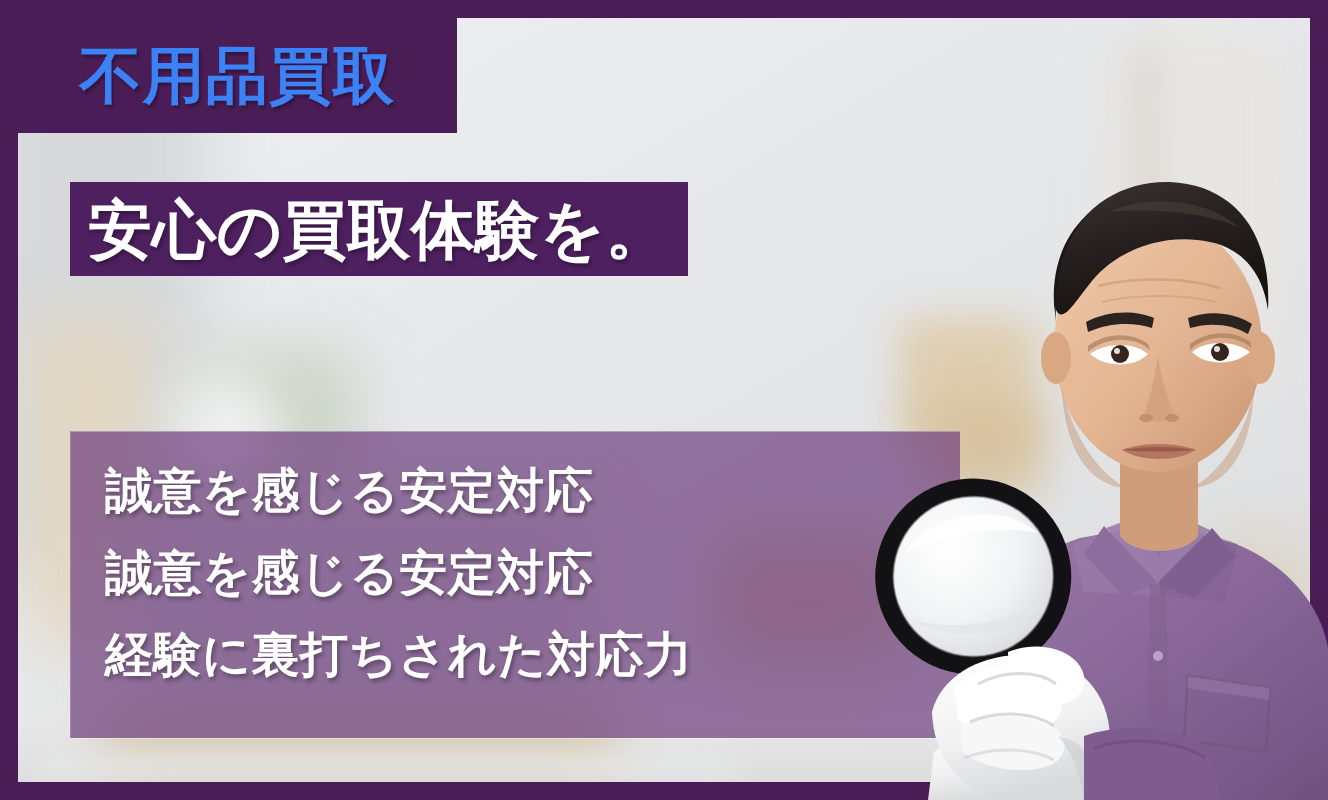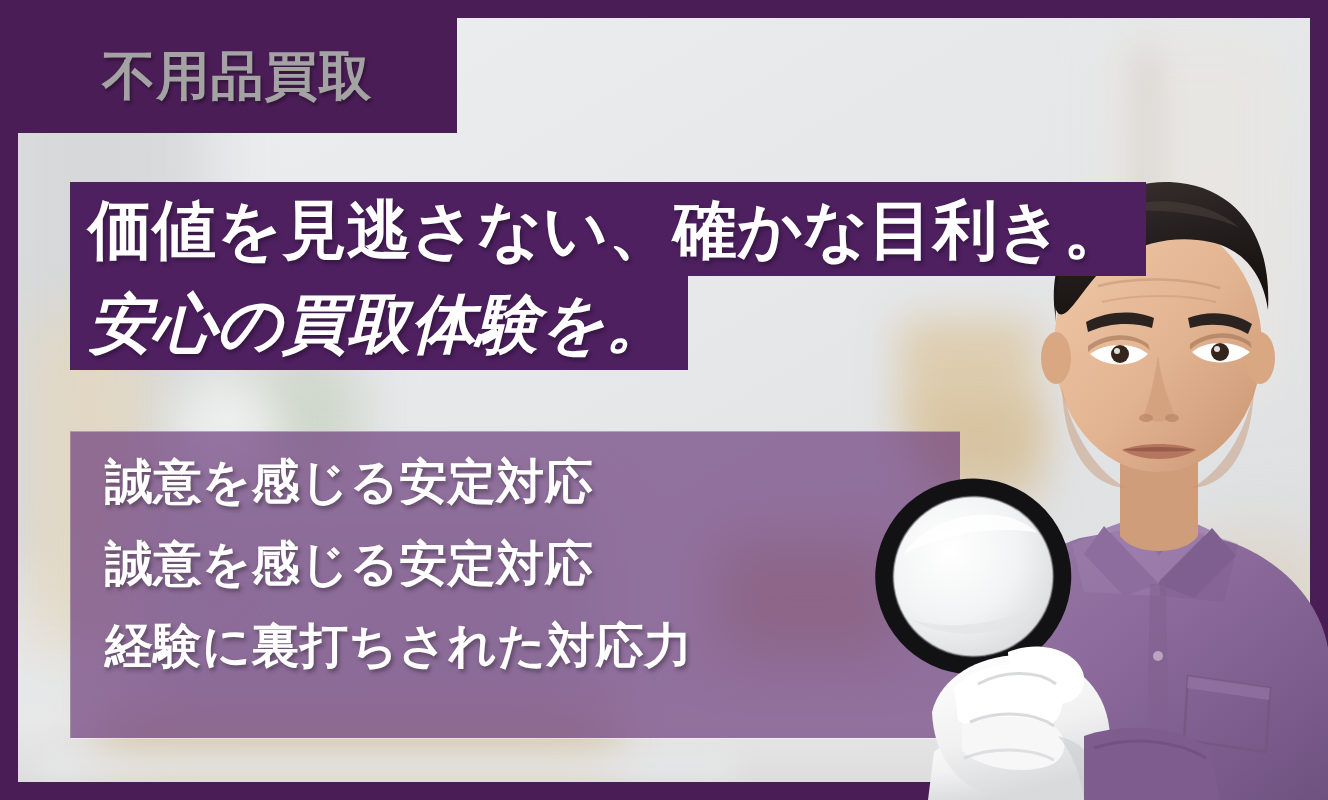--- a/index.html
+++ b/index.html
@@ -80,22 +80,22 @@
     top: 18px;
     width: 439px;
     height: 115px;
     background: #4a1d56;
     z-index: 12;
     display: flex;
     align-items: center;
     justify-content: center;
   }
   .badge-label {
-    color: #a3a3a3;
-    font-size: 53px;
+    color: #3b82f6;
+    font-size: 62px;
     font-weight: 700;
     letter-spacing: .02em;
     line-height: 1;
     white-space: nowrap;
     text-shadow: 2px 3px 3px rgba(0,0,0,.30);
   }
 
   
   .headline {
     position: absolute;
@@ -123,21 +123,21 @@
   .features {
     position: absolute;
     left: 70px;
     top: 431px;
     width: 890px;
     height: 307px;
     background: rgba(110, 63, 126, 0.70);
     border-top: 1px solid rgba(255,255,255,.32);
     border-left: 1px solid rgba(255,255,255,.18);
     z-index: 5;
-    padding: 25px 0 0 34px;
+    padding: 34px 0 0 34px;
   }
   .feature-line {
     color: #ffffff;
     font-size: 48px;
     font-weight: 700;
     line-height: 1.0;
     letter-spacing: .01em;
     white-space: nowrap;
     margin-bottom: 34px;
     text-shadow: 2px 3px 4px rgba(0,0,0,.34);
@@ -305,17 +305,16 @@
         <path d="M236 712 C272 700 318 704 348 722" stroke="#6d4f7d" stroke-width="3" fill="none" opacity=".7"></path>
       </g>
     </svg>
   </div>
 
   <div class="badge">
     <span class="badge-label">不用品買取</span>
   </div>
 
   <div class="headline">
-    <div class="headline-line">価値を見逃さない、確かな目利き。</div>
     <div class="headline-line">安心の買取体験を。</div>
   </div>
 
 </div>
 
 </body></html>

